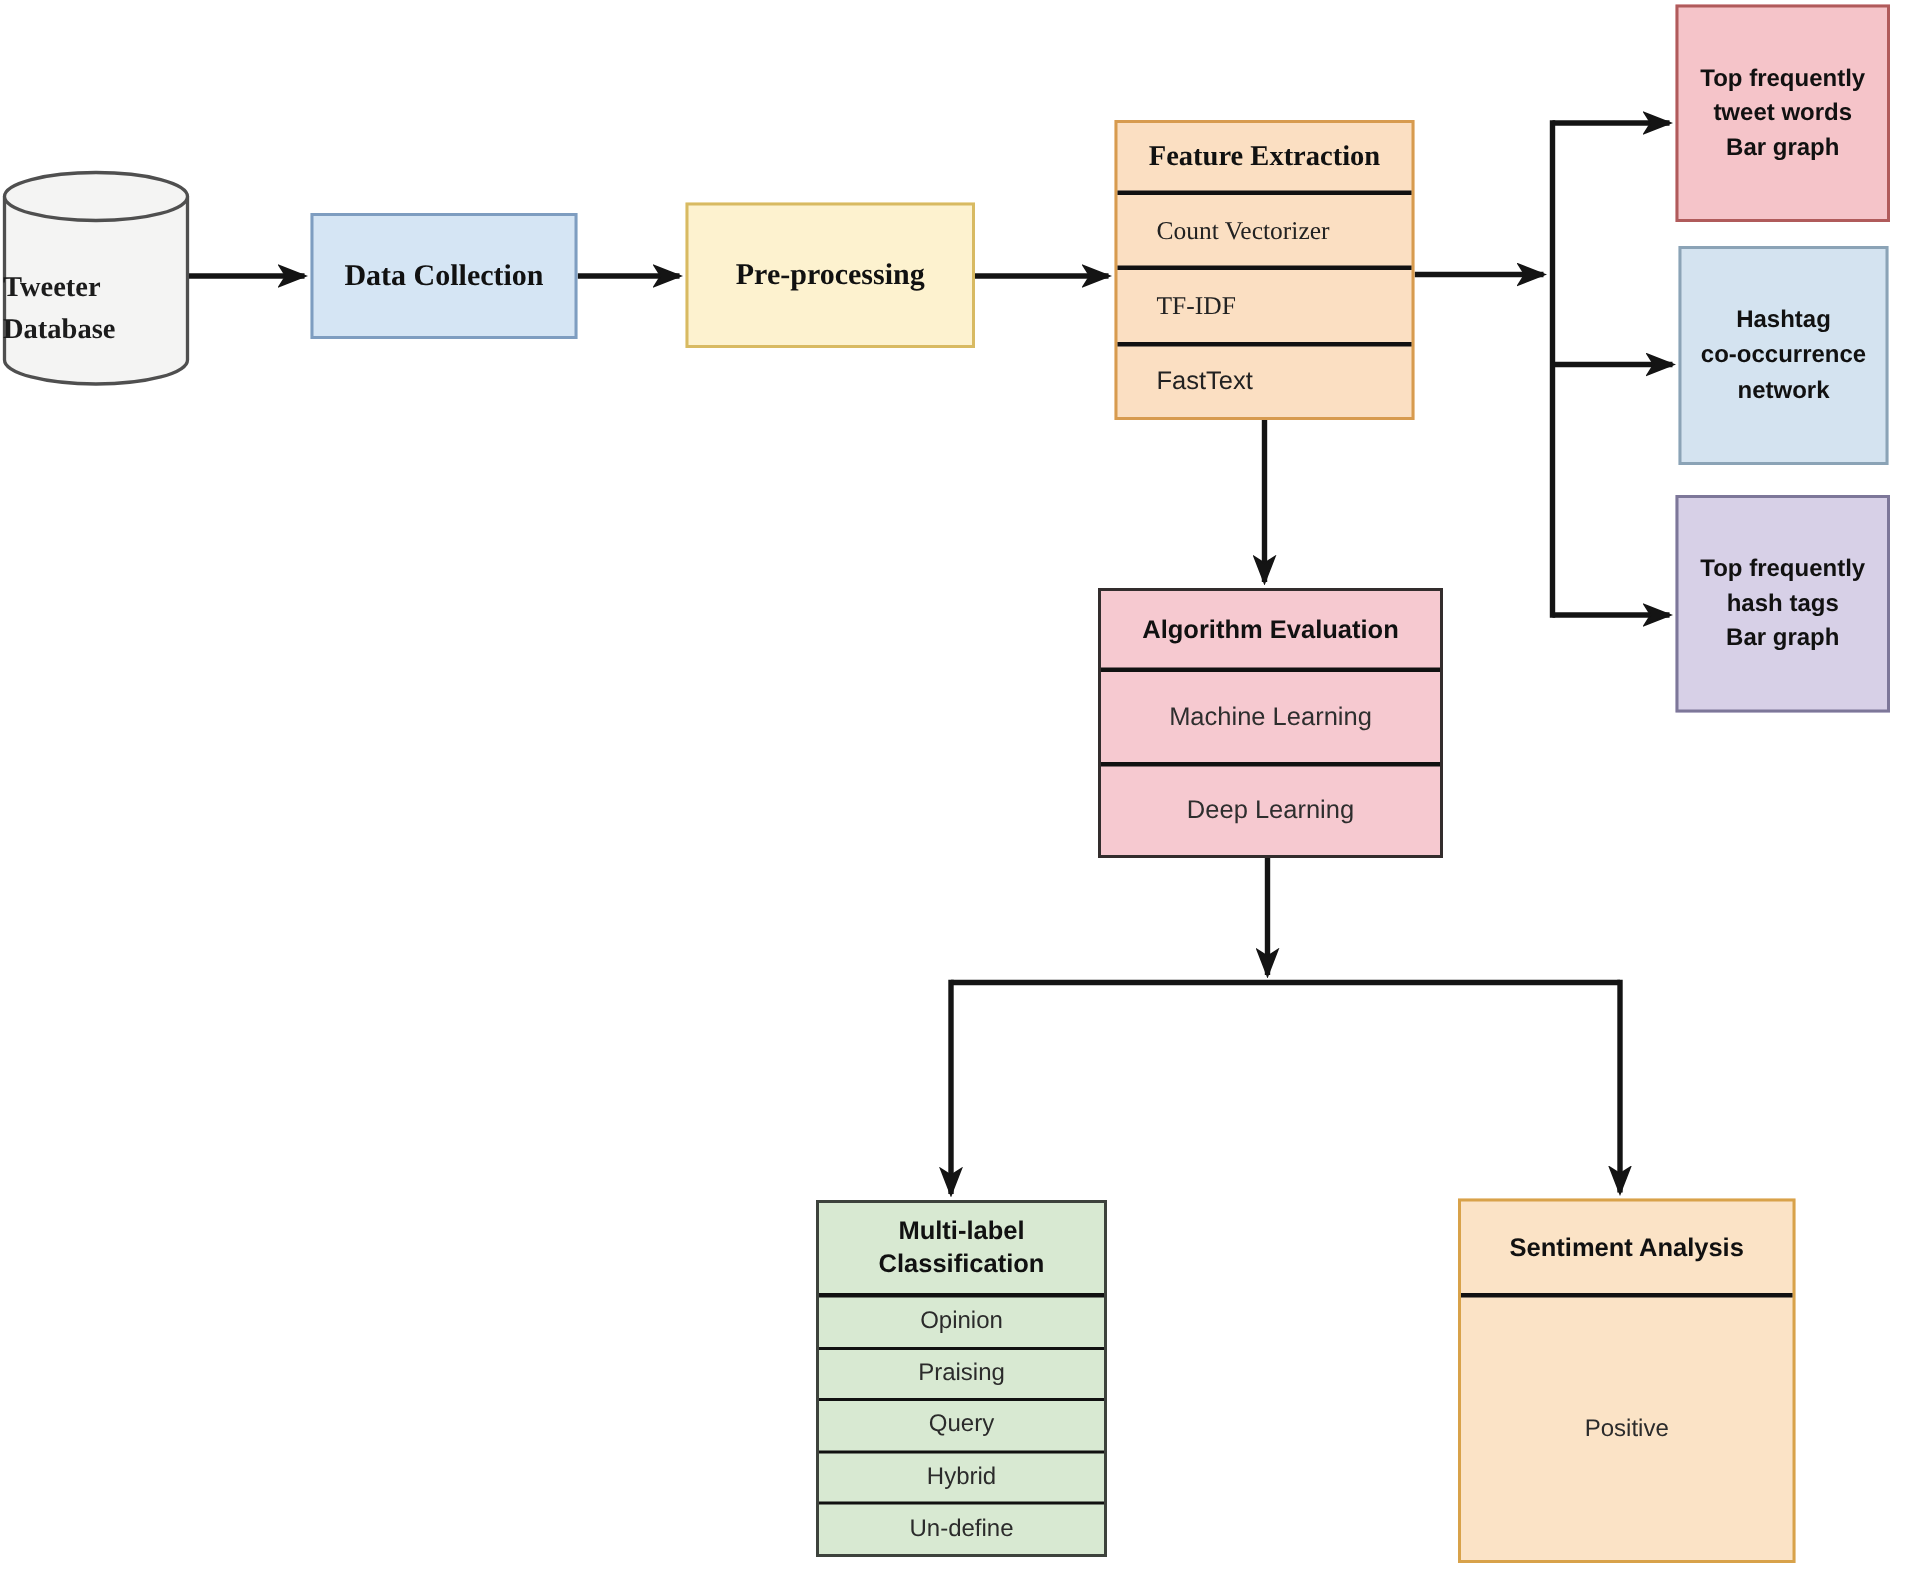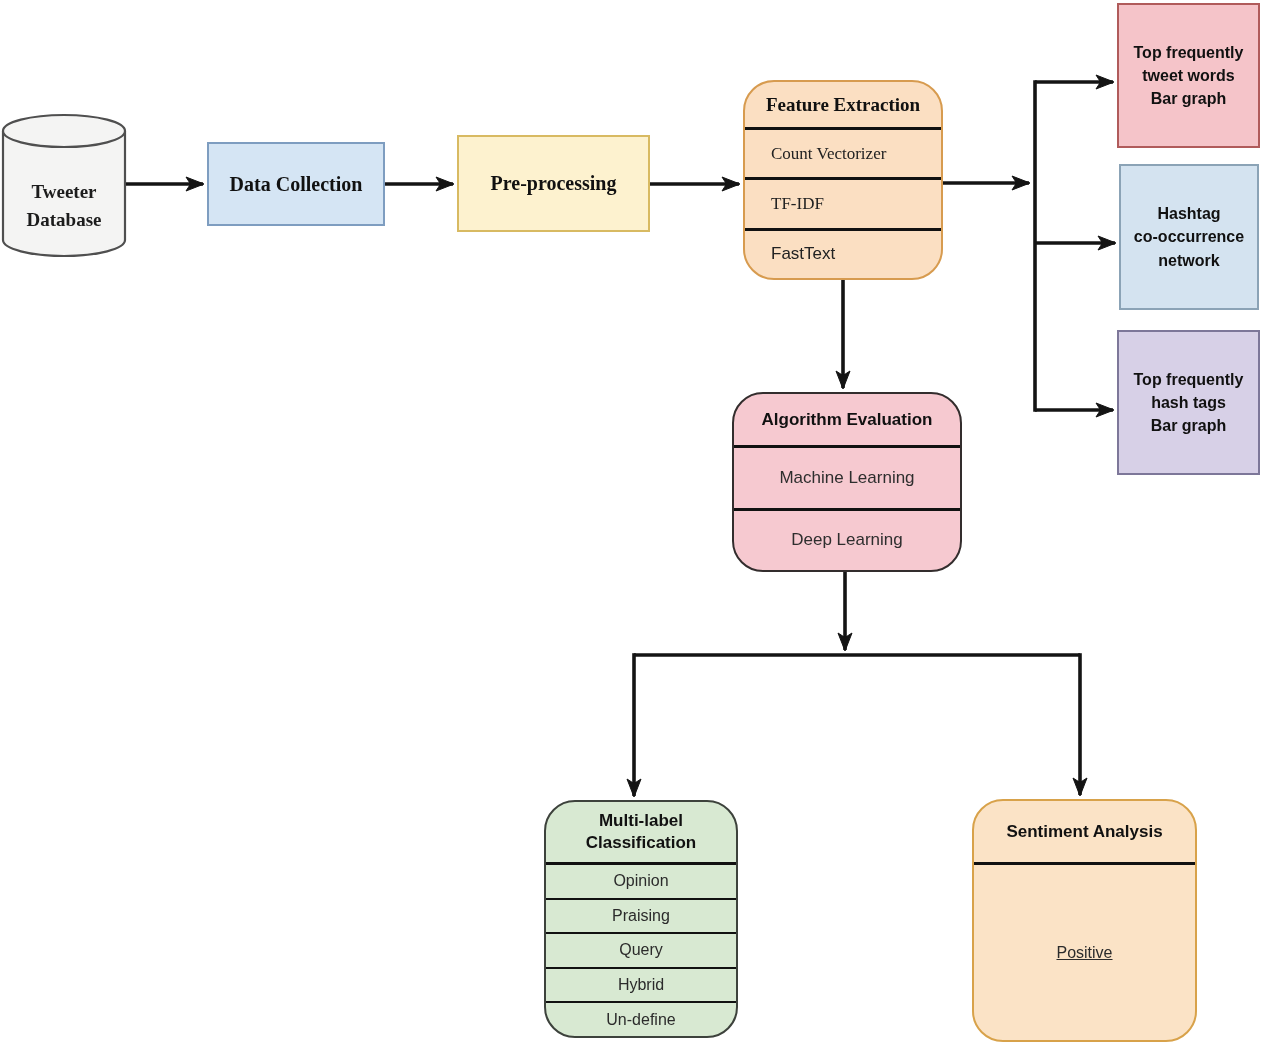--- a/index.html
+++ b/index.html
@@ -6,30 +6,30 @@
   body{
     width:1280px;height:1048px;position:relative;background:#ffffff;
     font-family:"Liberation Sans",sans-serif;overflow:hidden;
   }
   #wires{position:absolute;left:0;top:0;width:1280px;height:1048px;z-index:1;}
   .node{
     position:absolute;z-index:2;box-sizing:border-box;border:2px solid #3b82f6;
     display:flex;align-items:center;justify-content:center;text-align:center;
     color:#111;white-space:pre-line;
   }
-  .stack{flex-direction:column;align-items:stretch;justify-content:flex-start;padding:0;border-radius:31px;}
+  .stack{flex-direction:column;align-items:stretch;justify-content:flex-start;padding:0;}
   .hdr,.row{
     box-sizing:border-box;display:flex;align-items:center;justify-content:center;
     white-space:pre-line;
   }
   .row{border-top:3px solid var(--divider);}
 
   
   #db-label{
-    position:absolute;left:2px;top:178px;width:124px;z-index:2;text-align:center;
+    position:absolute;left:2px;top:178px;width:124px;z-index:2;
     font:bold 19px/1.45 "Liberation Serif",serif;color:#1c1c1c;white-space:pre-line;
   }
   .n-datacol{left:207px;top:142px;width:178px;height:84px;
     background:var(--data-collection-fill);border-color:var(--data-collection-stroke);
     font:bold 20px "Liberation Serif",serif;}
   .n-preproc{left:457px;top:135px;width:193px;height:97px;
     background:var(--pre-processing-fill);border-color:var(--pre-processing-stroke);
     font:bold 20px "Liberation Serif",serif;}
   .n-feature{left:743px;top:80px;width:200px;height:200px;
     background:var(--feature-fill);border-color:var(--feature-stroke);}
@@ -52,21 +52,21 @@
   .n-algo .row{flex:1;font:17px "Liberation Sans",sans-serif;color:#2e2e2e;}
   .n-multilabel{left:544px;top:800px;width:194px;height:238px;
     background:var(--multi-label-fill);border-color:var(--multi-label-stroke);}
   .n-multilabel .hdr{height:60px;font:bold 17px/1.3 "Liberation Sans",sans-serif;}
   .n-multilabel .row{flex:1;font:16px "Liberation Sans",sans-serif;color:#2b2b2b;
     border-top-width:2px;}
   .n-multilabel .row.first{border-top-width:3px;}
   .n-sentiment{left:972px;top:799px;width:225px;height:243px;
     background:var(--sentiment-fill);border-color:var(--sentiment-stroke);}
   .n-sentiment .hdr{height:61px;font:bold 17px "Liberation Sans",sans-serif;}
-  .n-sentiment .row{flex:1;font:16px "Liberation Sans",sans-serif;color:#2b2b2b;text-decoration:underline;}
+  .n-sentiment .row{flex:1;font:16px "Liberation Sans",sans-serif;color:#2b2b2b;}
 </style>
 </head>
 <body>
 
 <svg id="wires" viewBox="0 0 1280 1048" xmlns="http://www.w3.org/2000/svg">
   <defs>
     <marker id="arrow" viewBox="0 0 20 16" markerWidth="20" markerHeight="16" refX="18" refY="8" orient="auto" markerUnits="userSpaceOnUse">
       <path d="M1,1 L19,8 L1,15 L5.5,8 Z" fill="var(--arrow)" stroke="var(--arrow)" stroke-width="1"></path>
     </marker>
   </defs>

